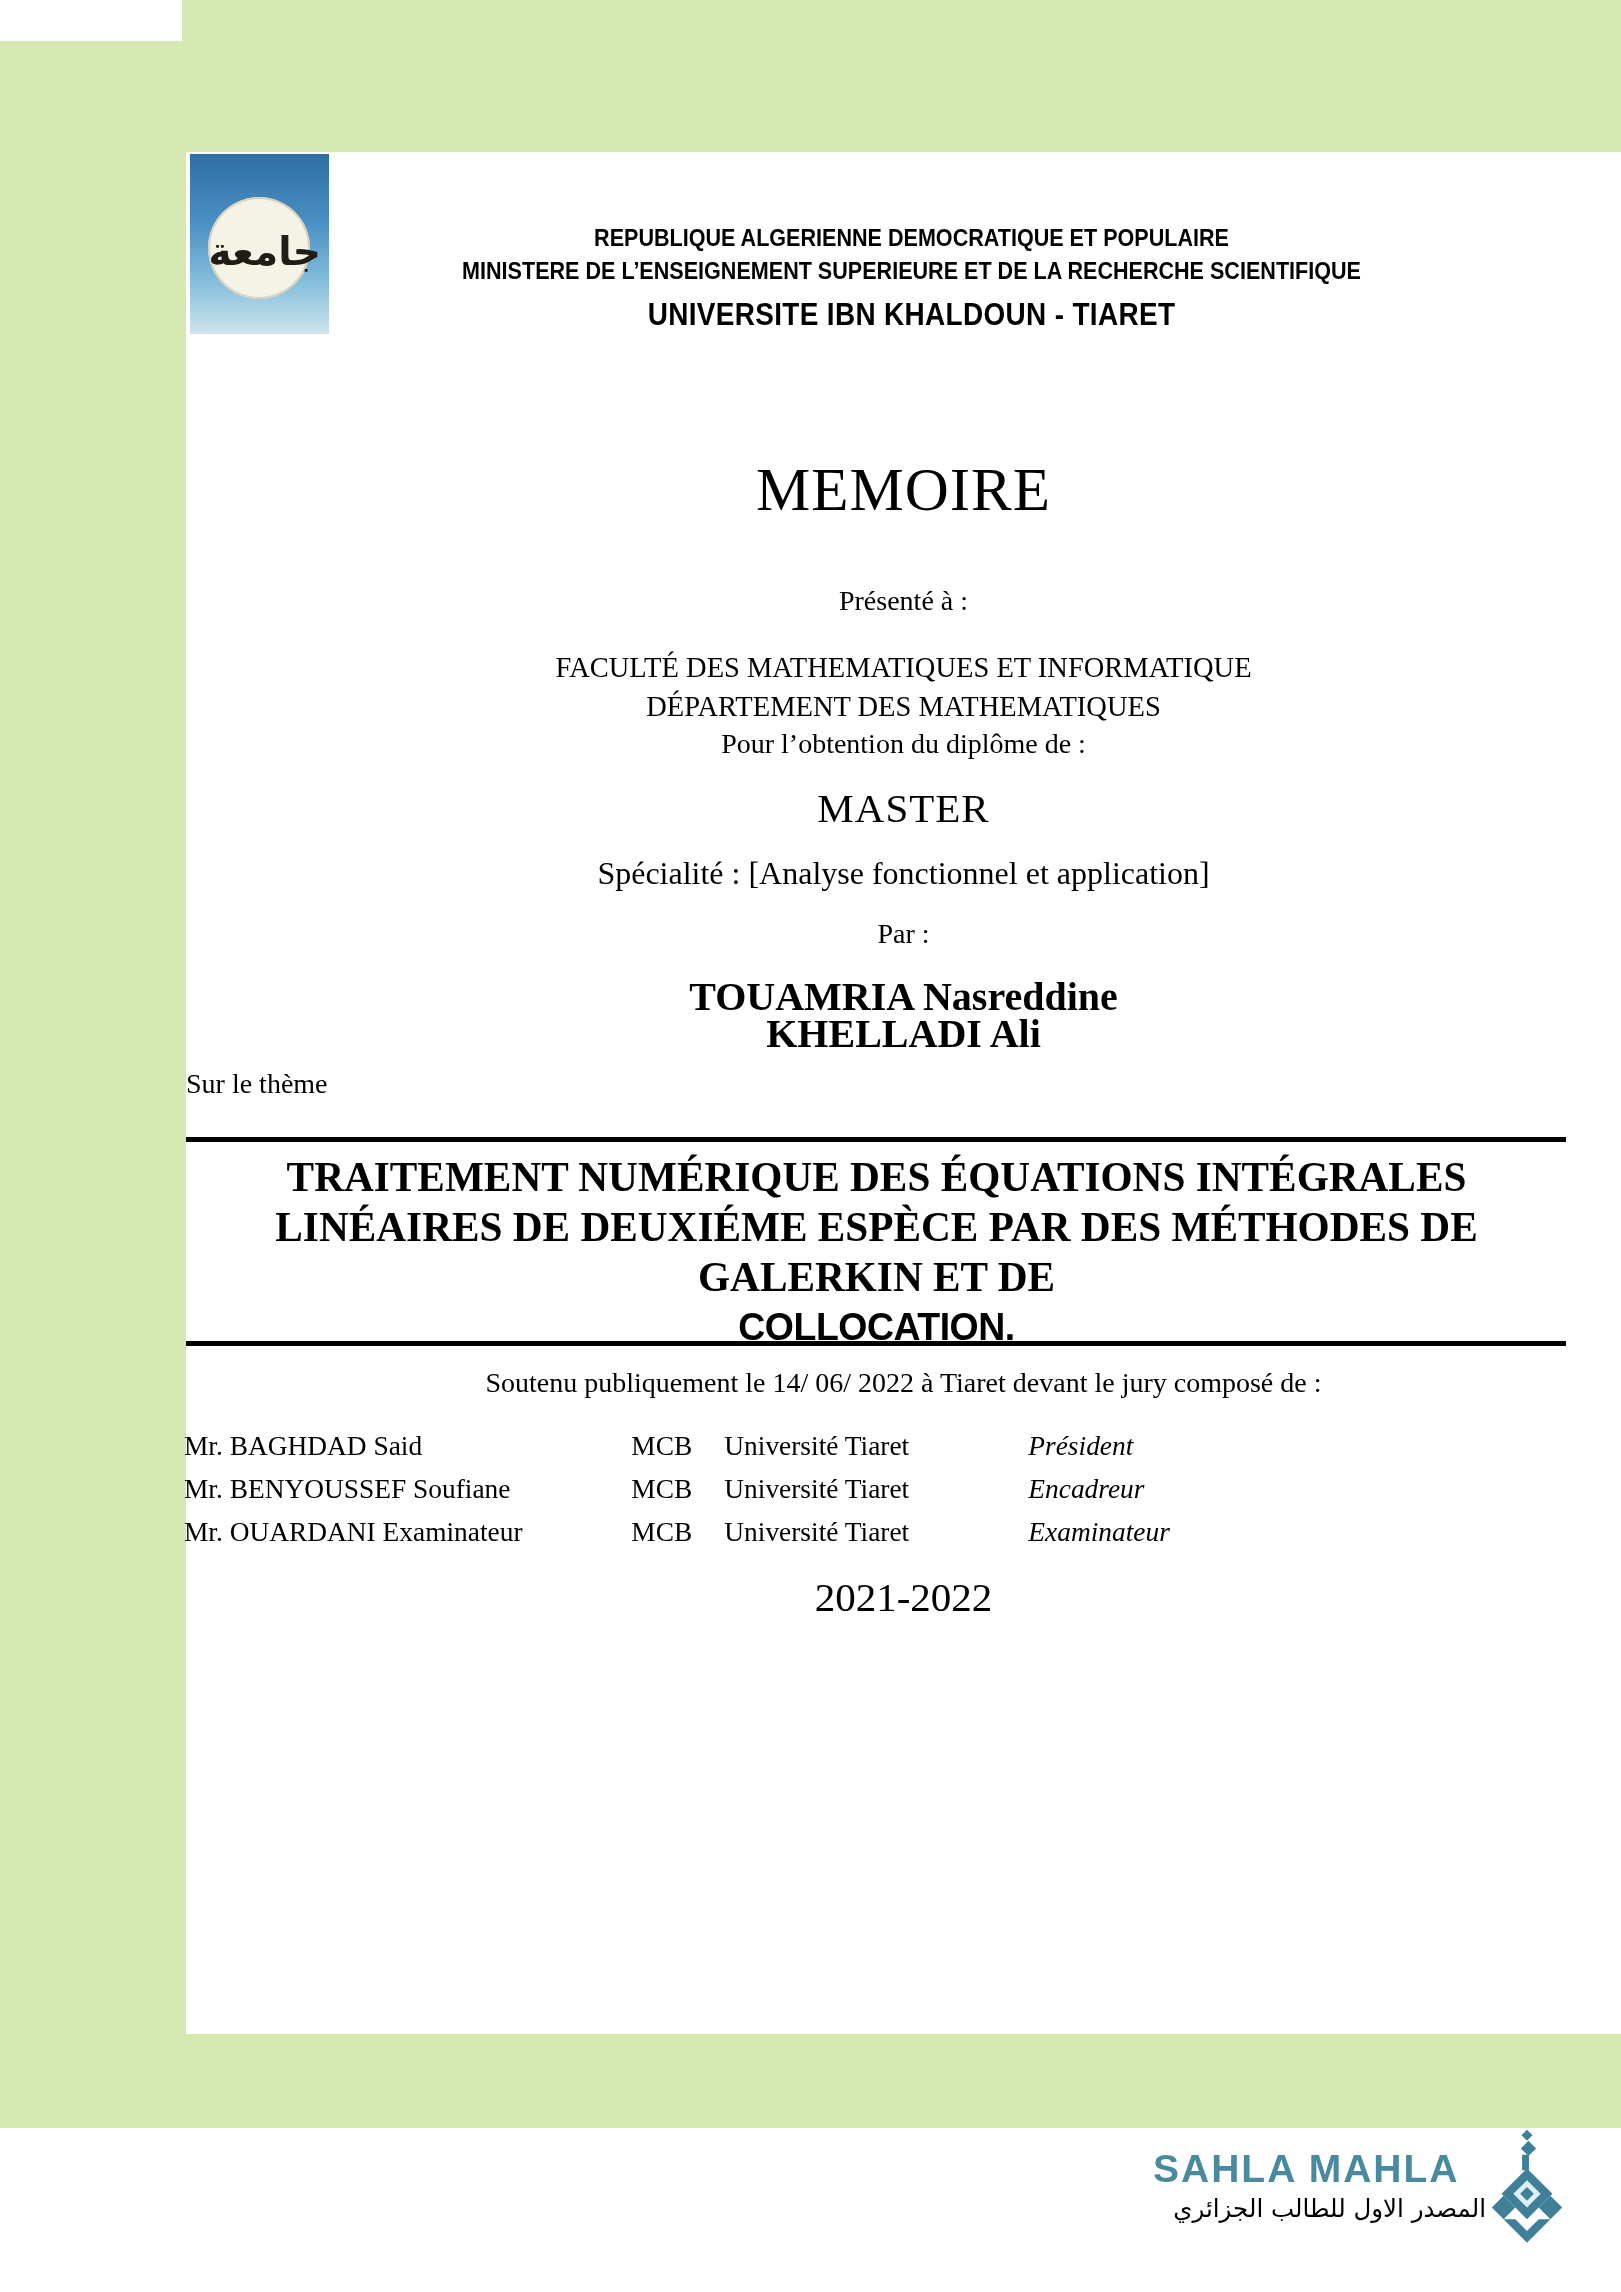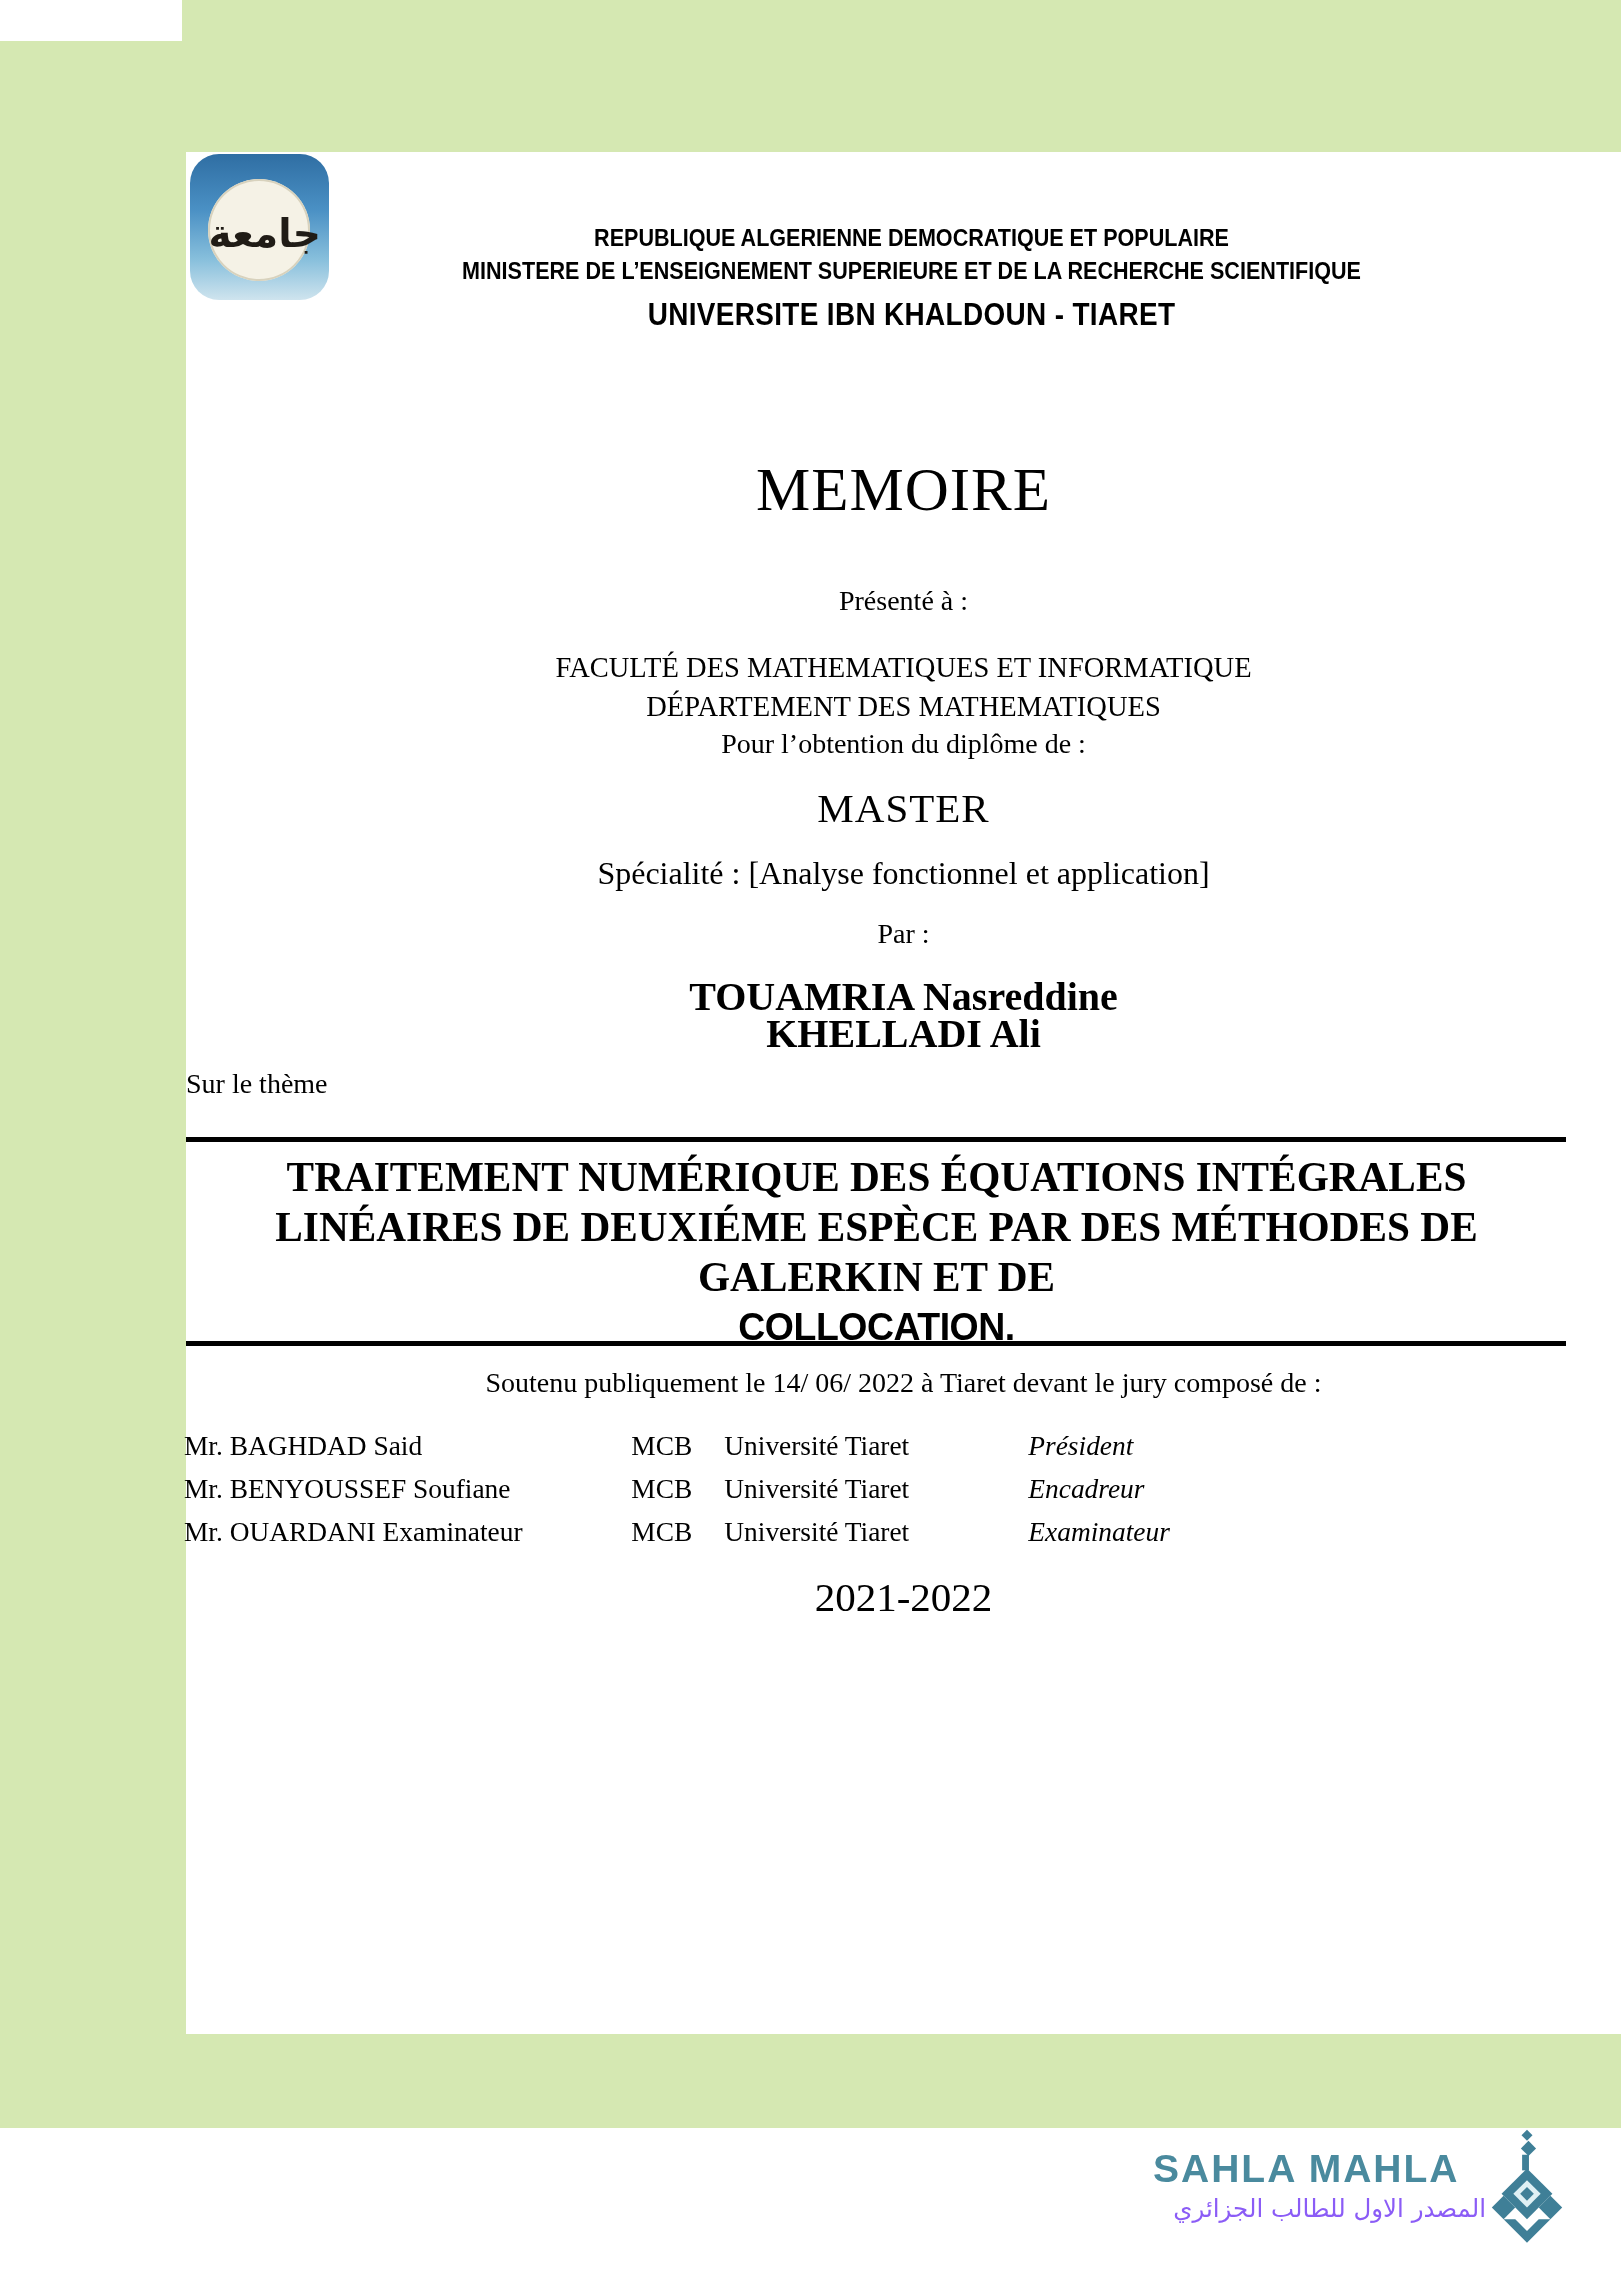--- a/index.html
+++ b/index.html
@@ -69,24 +69,23 @@
     box-sizing: border-box;
     padding: 0 27.4px;
   }
 
   
   .logo {
     position: absolute;
     left: 3.9px;
     top: 2px;
     width: 139px;
-    height: 146px;
+    height: 180px;
     background: linear-gradient(180deg, #2f6ea3 0%, #4a90c4 38%, #87bfdc 72%, #cfe4ee 100%);
     overflow: hidden;
-    border-radius: 29px;
   }
   .logo .medal {
     position: absolute;
     left: 50%;
     top: 52%;
     transform: translate(-50%, -50%);
     width: 102px;
     height: 102px;
     border-radius: 50%;
     background: #f5f2e6;
@@ -287,21 +286,21 @@
     font-weight: 700;
     letter-spacing: 2px;
     white-space: nowrap;
   }
   .wm-sub {
     position: absolute;
     left: 0;
     top: 57px;
     width: 333px;
     text-align: right;
-    color: #8b5cf6;
+    color: #000000;
     font-family: "DejaVu Sans", sans-serif;
     font-size: 24.5px;
     direction: rtl;
     white-space: nowrap;
   }
   .wm-mark {
     position: absolute;
     left: 331px;
     top: -7.8px;
     width: 86px;

